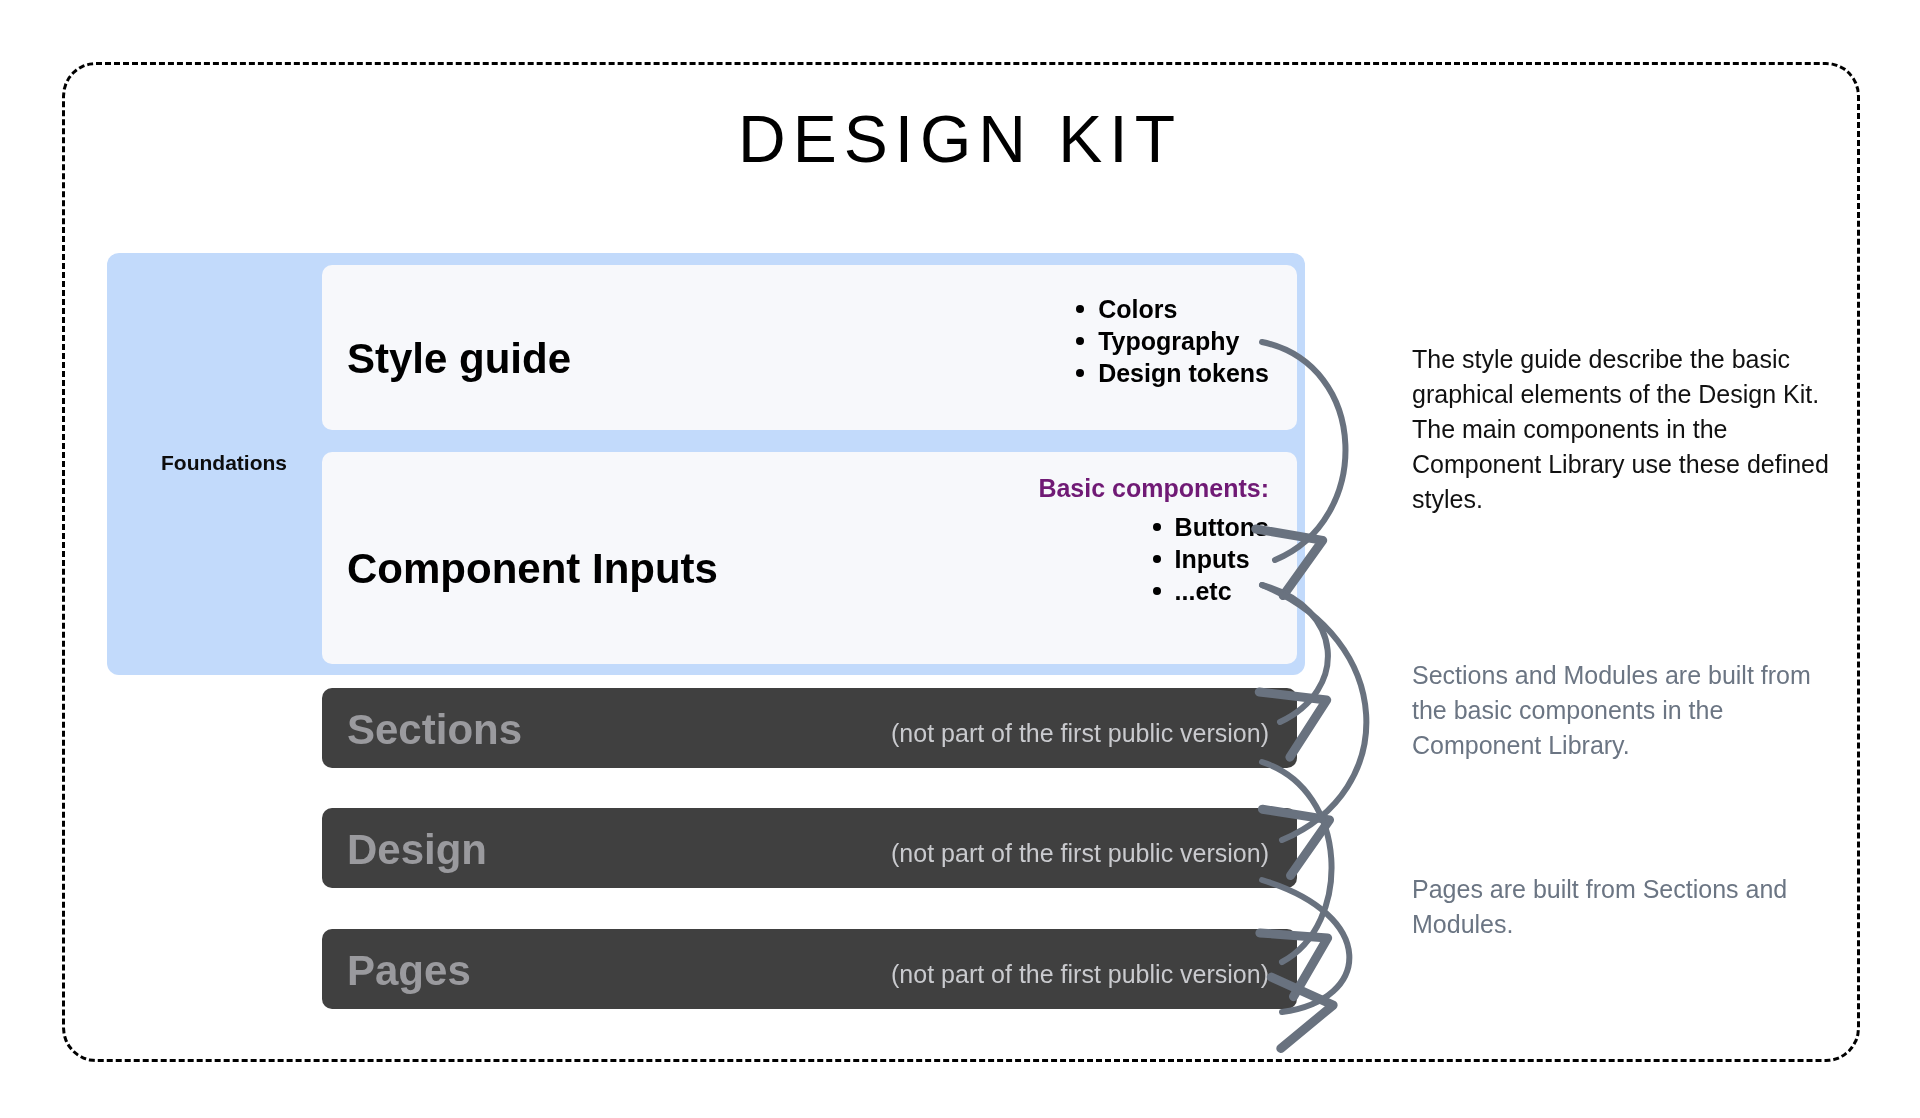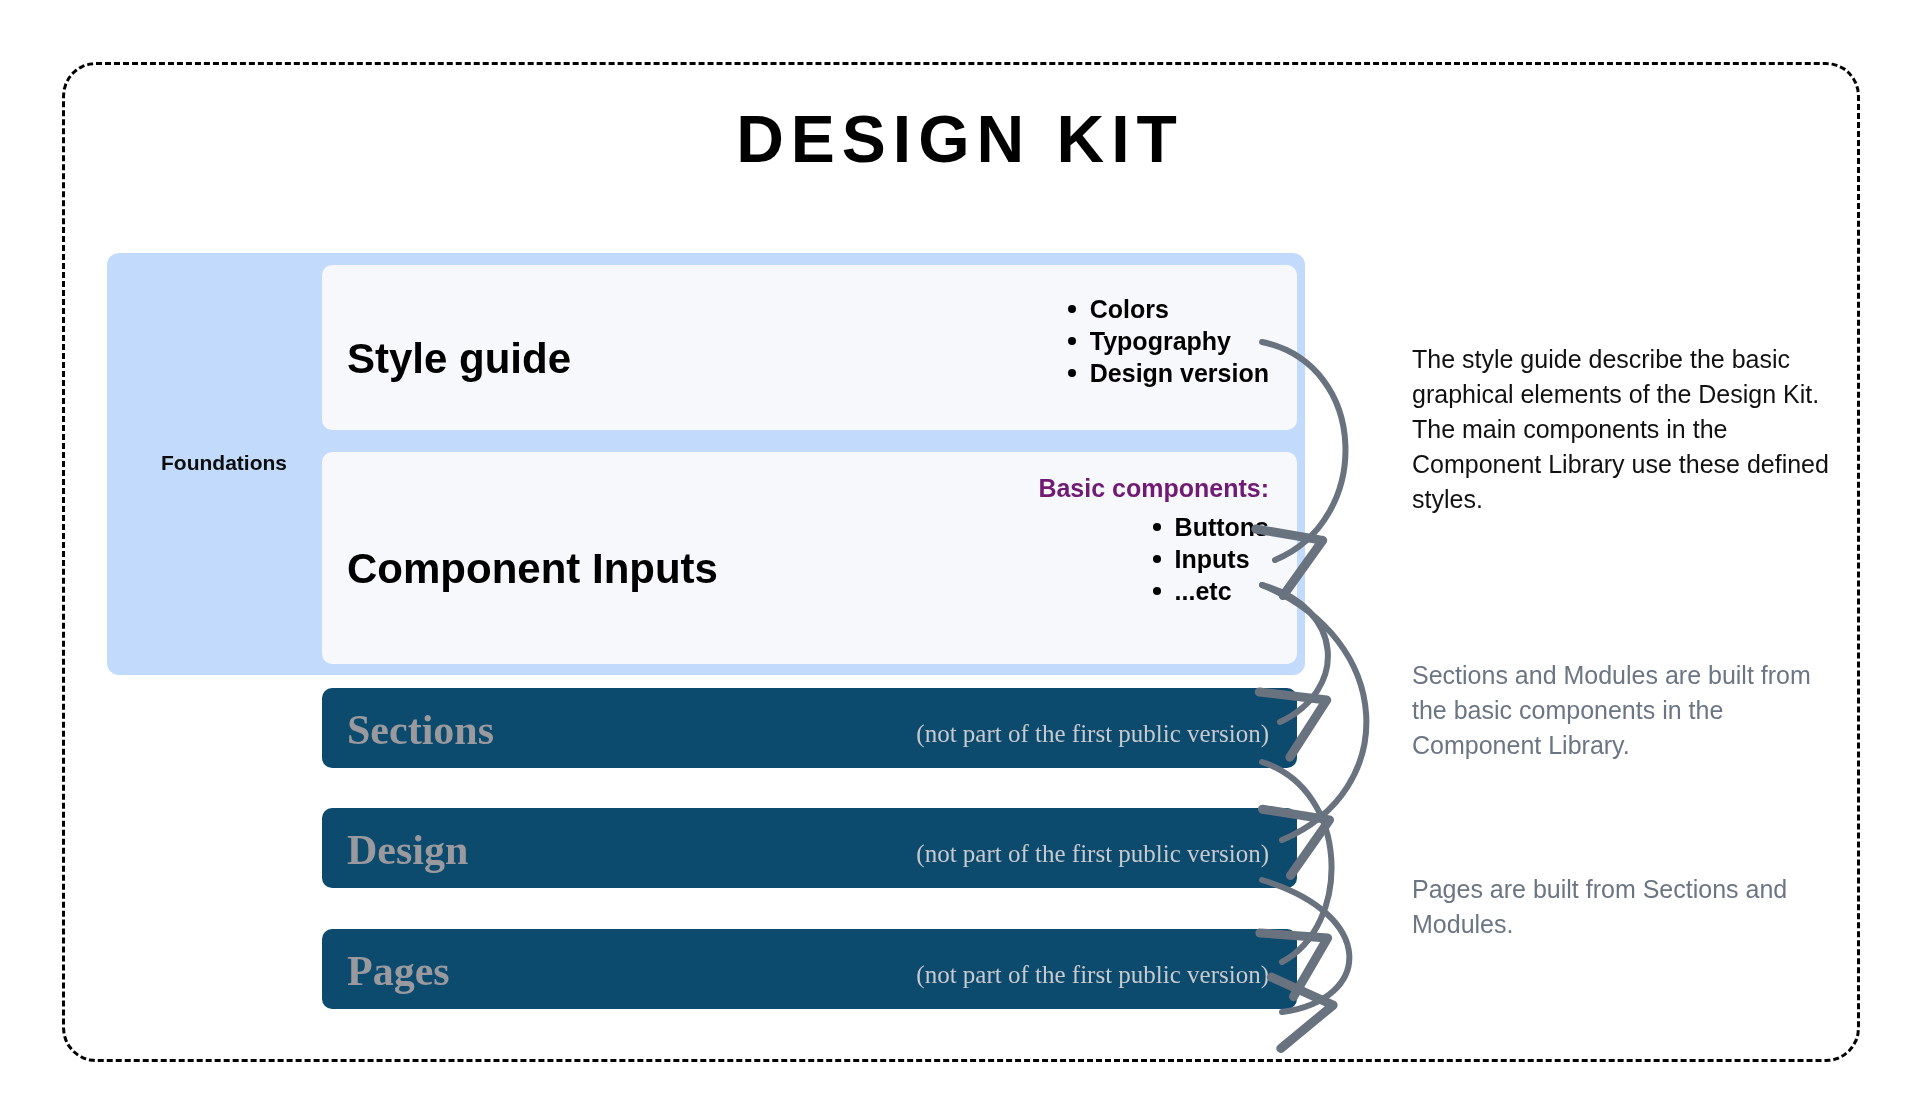--- a/index.html
+++ b/index.html
@@ -34,21 +34,21 @@
   }
 
   
   .page-title {
     position: absolute;
     left: 0;
     top: 106px;
     width: 1920px;
     text-align: center;
     font-size: 66px;
-    font-weight: 700;
+    font-weight: 400;
     letter-spacing: 7px;
     color: #000000;
     line-height: 1;
   }
 
   
   .foundations-panel {
     position: absolute;
     left: 107px;
     top: 253px;
@@ -72,22 +72,21 @@
   
   .row-card {
     position: absolute;
     left: 322px;
     width: 975px;
     background: #f7f8fb;
     border-radius: 10px;
     box-sizing: border-box;
   }
   .row-card.light {
-    background: #0c4a6e;
-    font-family: Liberation Serif, serif;
+    background: #404040;
   }
 
   .card-style-guide { top: 265px; height: 165px; }
   .card-component   { top: 452px; height: 212px; }
   .card-sections    { top: 688px; height: 80px; }
   .card-modules     { top: 808px; height: 80px; }
   .card-pages       { top: 929px; height: 80px; }
 
   .card-title {
     position: absolute;
@@ -199,21 +198,21 @@
   <div class="page-title">DESIGN KIT</div>
 
   <div class="foundations-panel"></div>
   <div class="foundations-label">Foundations</div>
 
   <div class="row-card card-style-guide">
     <div class="card-title">Style guide</div>
     <ul class="bullets">
       <li>Colors</li>
       <li>Typography</li>
-      <li>Design version</li>
+      <li>Design tokens</li>
     </ul>
   </div>
 
   <div class="row-card card-component">
     <div class="card-title">Component Inputs</div>
     <div class="bullets-heading">Basic components:</div>
     <ul class="bullets">
       <li>Buttons</li>
       <li>Inputs</li>
       <li>...etc</li>

